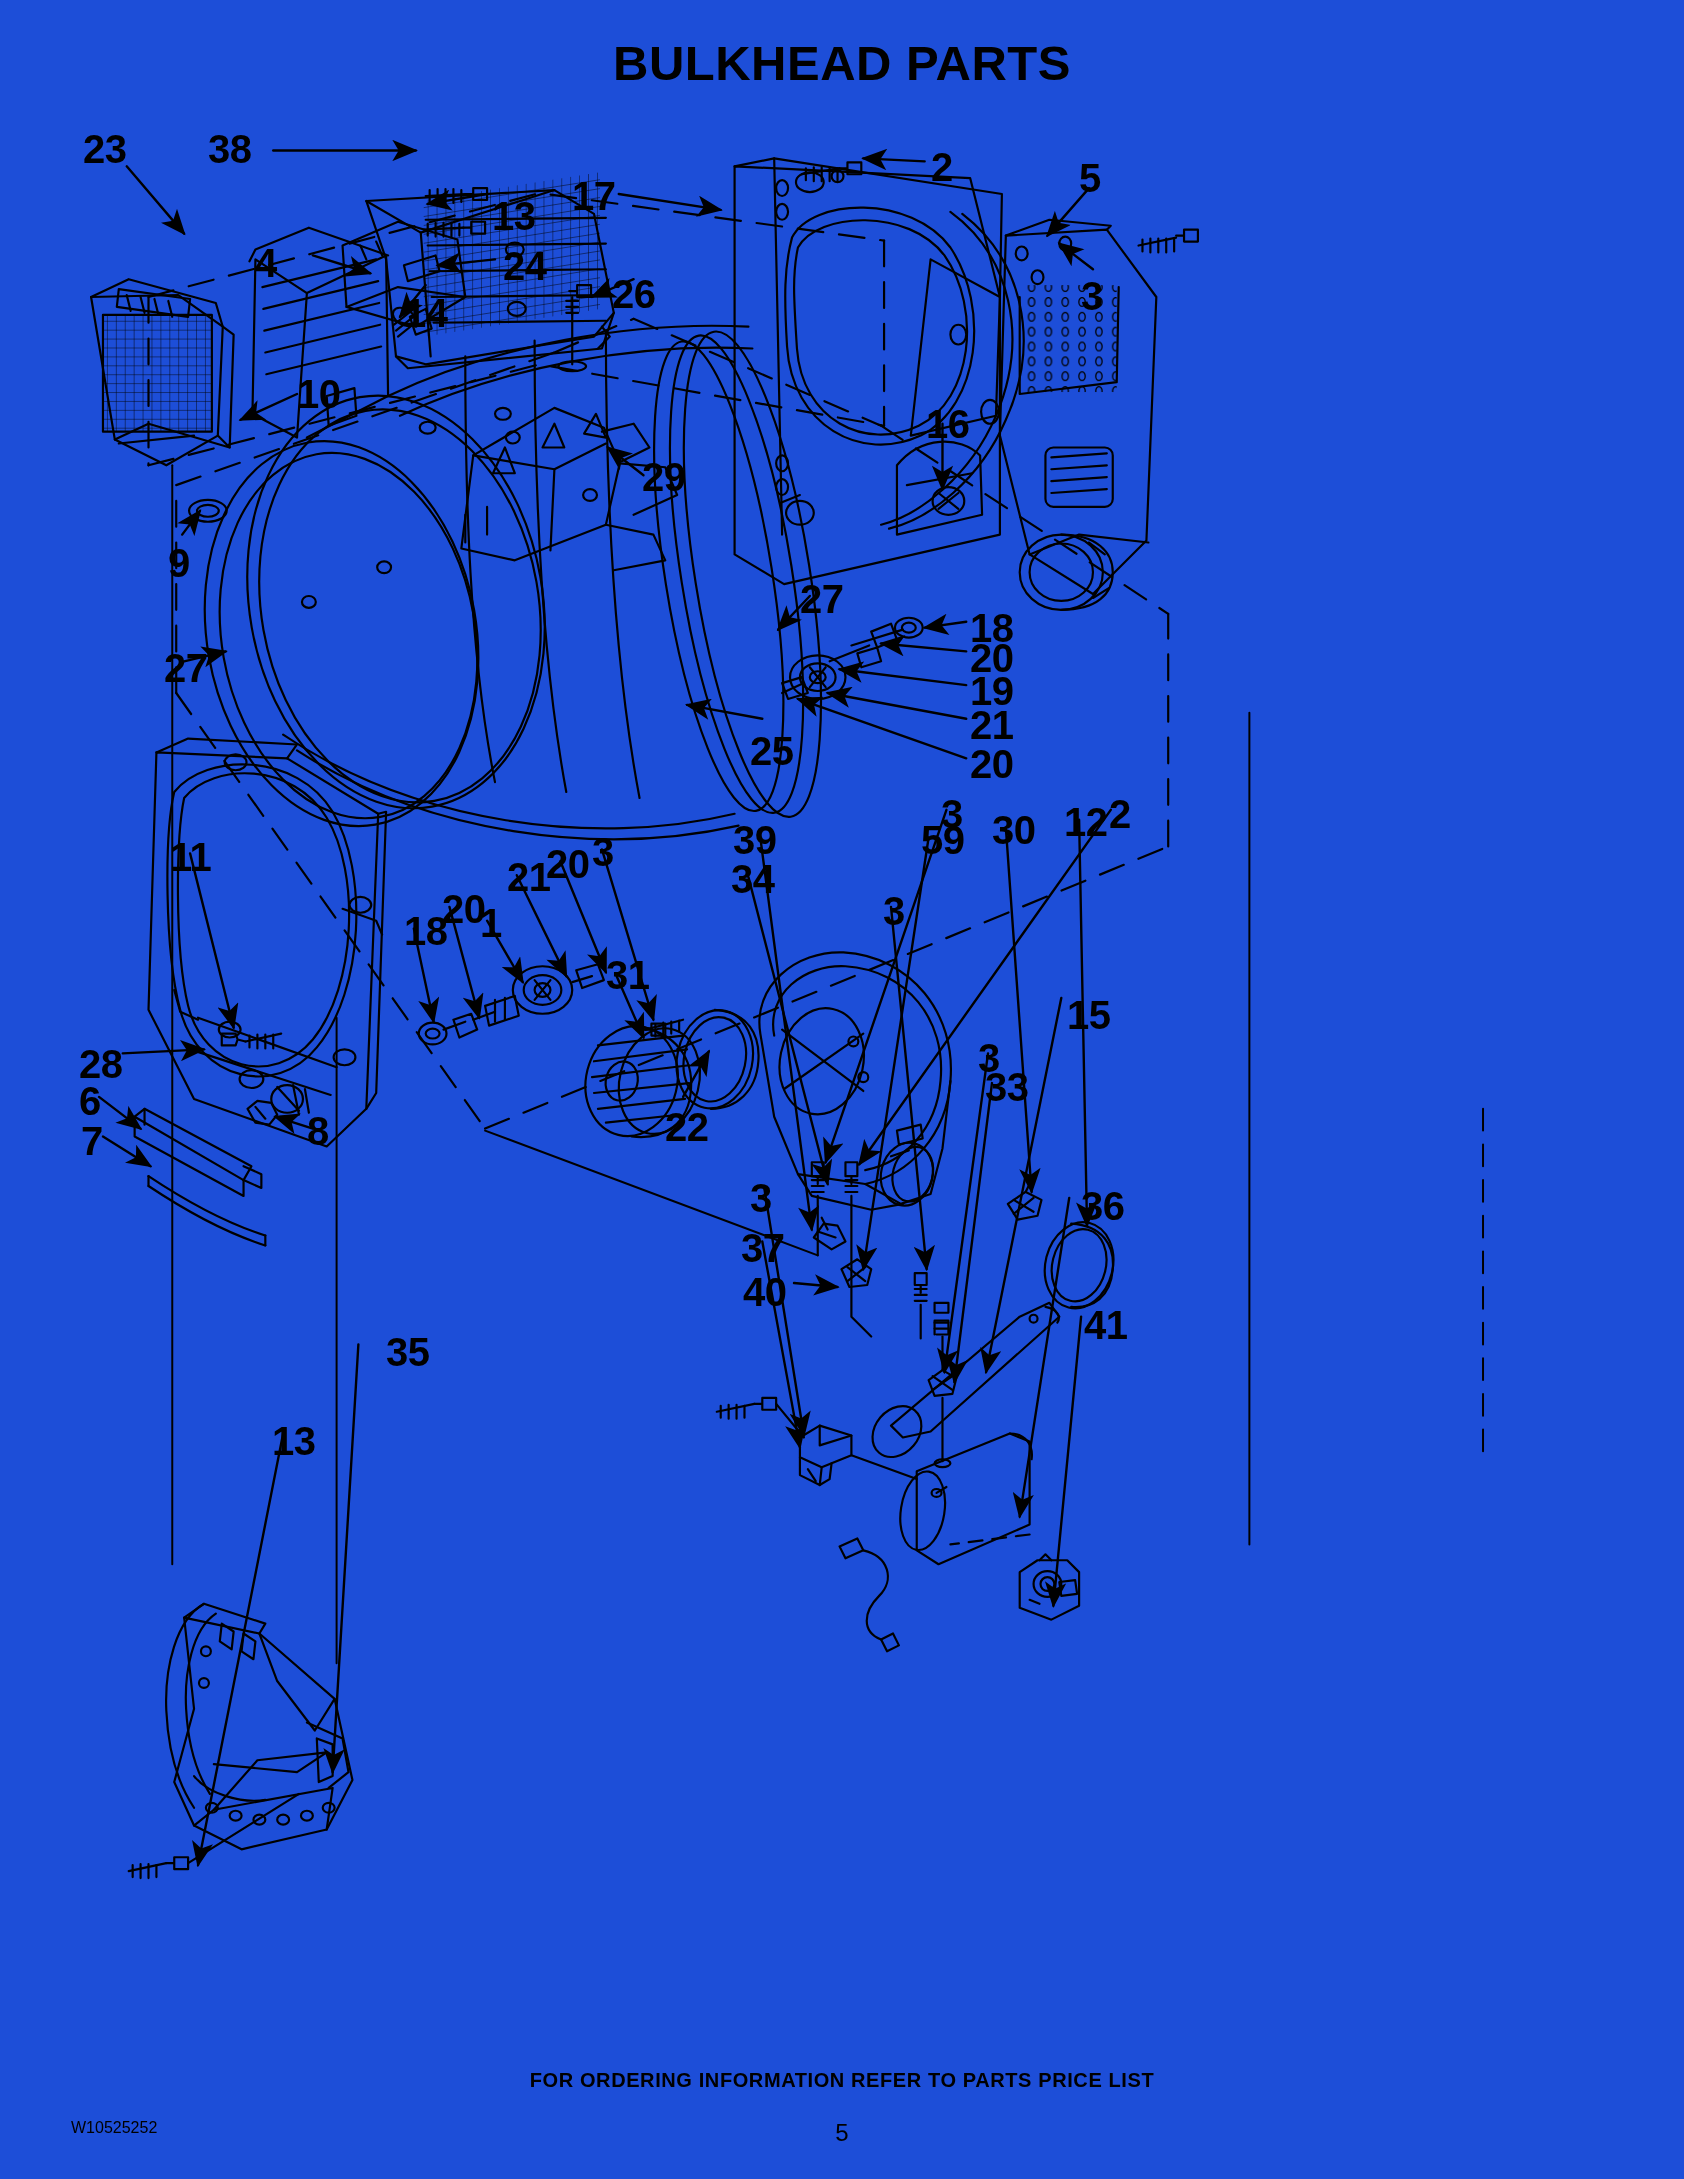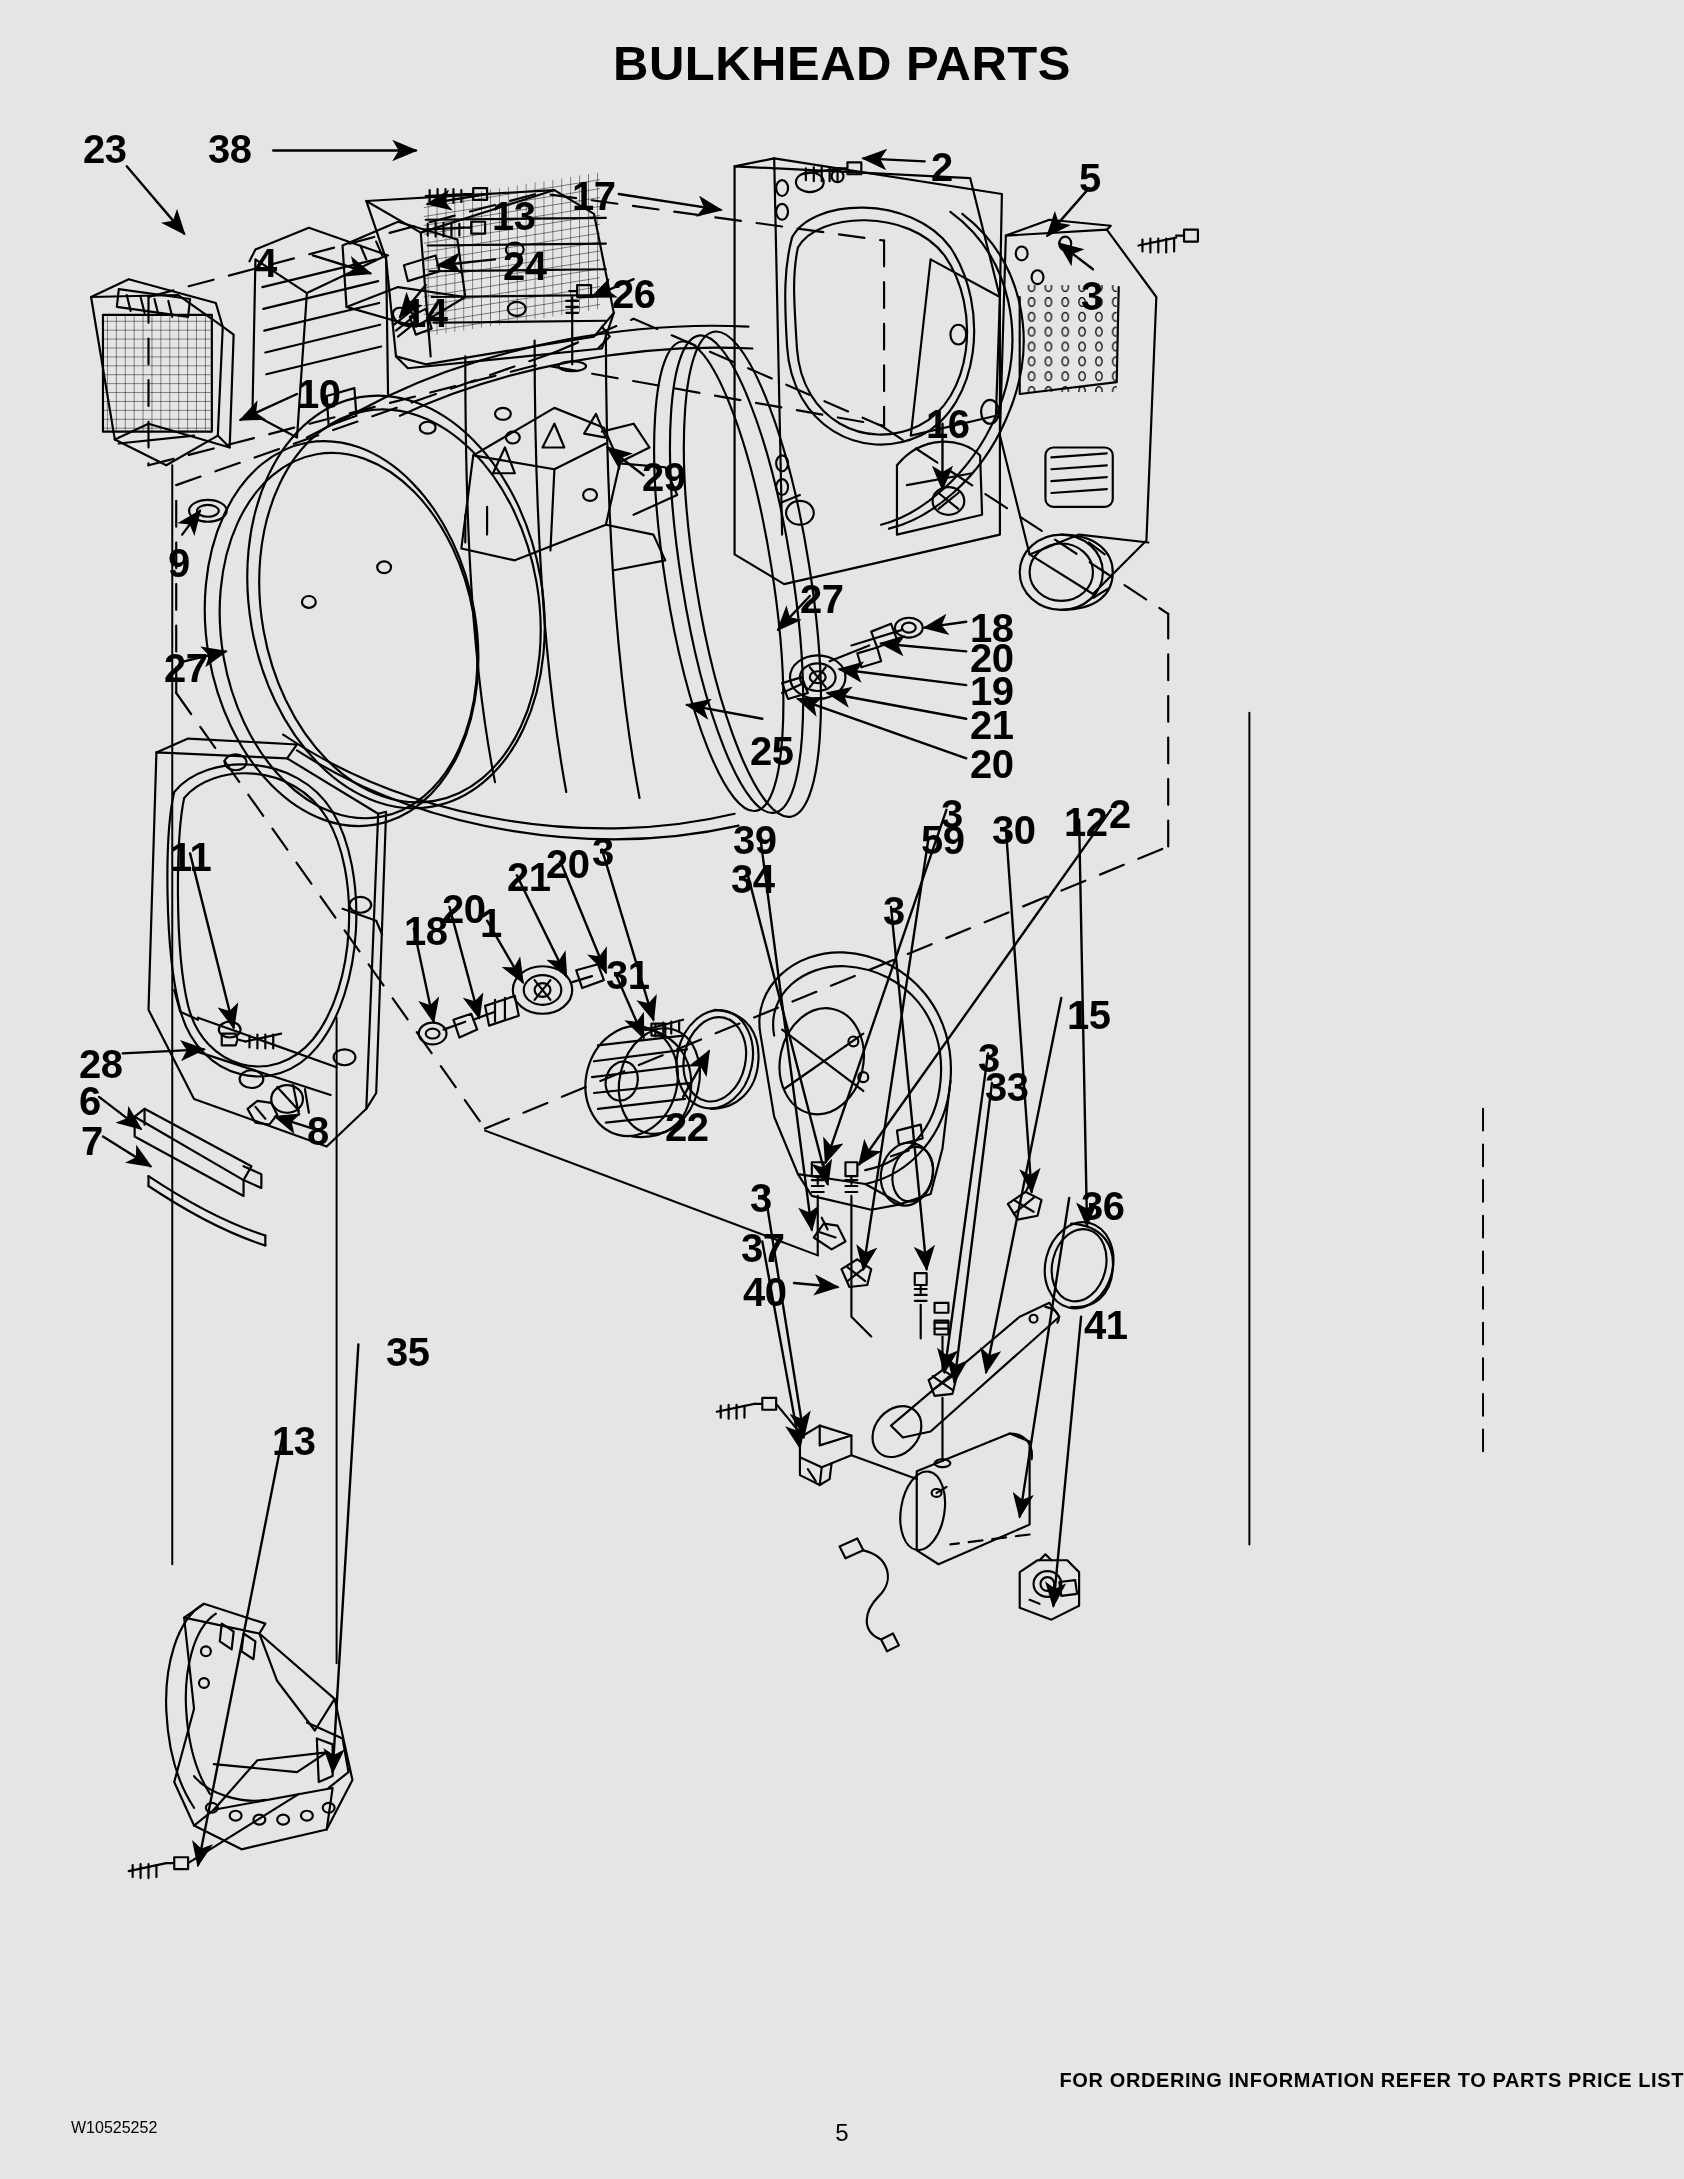--- a/index.html
+++ b/index.html
@@ -6,21 +6,21 @@
   html,body{margin:0;padding:0;background:#ffffff;}
   body{
     font-family:"Liberation Sans", sans-serif;
     color:#000;
     -webkit-font-smoothing:antialiased;
   }
   #page{
     position:relative;
     width:1684px;
     height:2179px;
-    background:#e5e5e5;
+    background:#1d4ed8;
     overflow:hidden;
   }
 
   
   .header{
     position:absolute;
     top:38px; left:0; width:1684px;
     text-align:center;
   }
   .doc-title{
@@ -40,21 +40,21 @@
     font-size:25px;
     font-weight:bold;
     line-height:1.25;
   }
 
   
   .footer-note{
     position:absolute;
     left:0; width:1684px;
     top:2069px;
-    text-align:right;
+    text-align:center;
     font-size:20px;
     font-weight:bold;
     letter-spacing:0.6px;
   }
   .footer-doc{
     position:absolute;
     left:71px;
     top:2119px;
     font-size:16px;
   }

